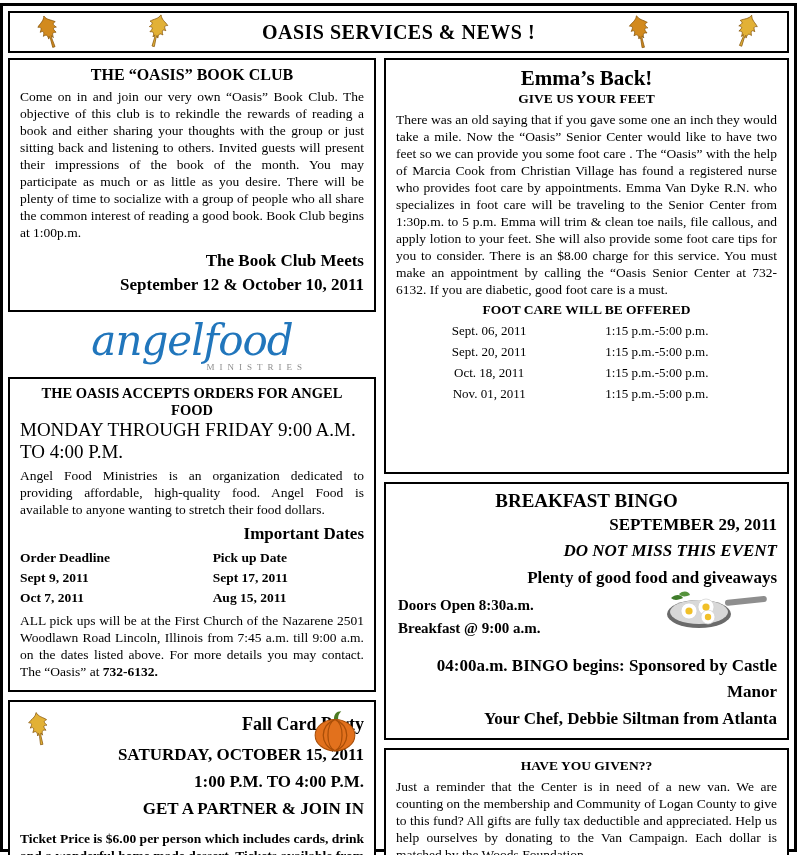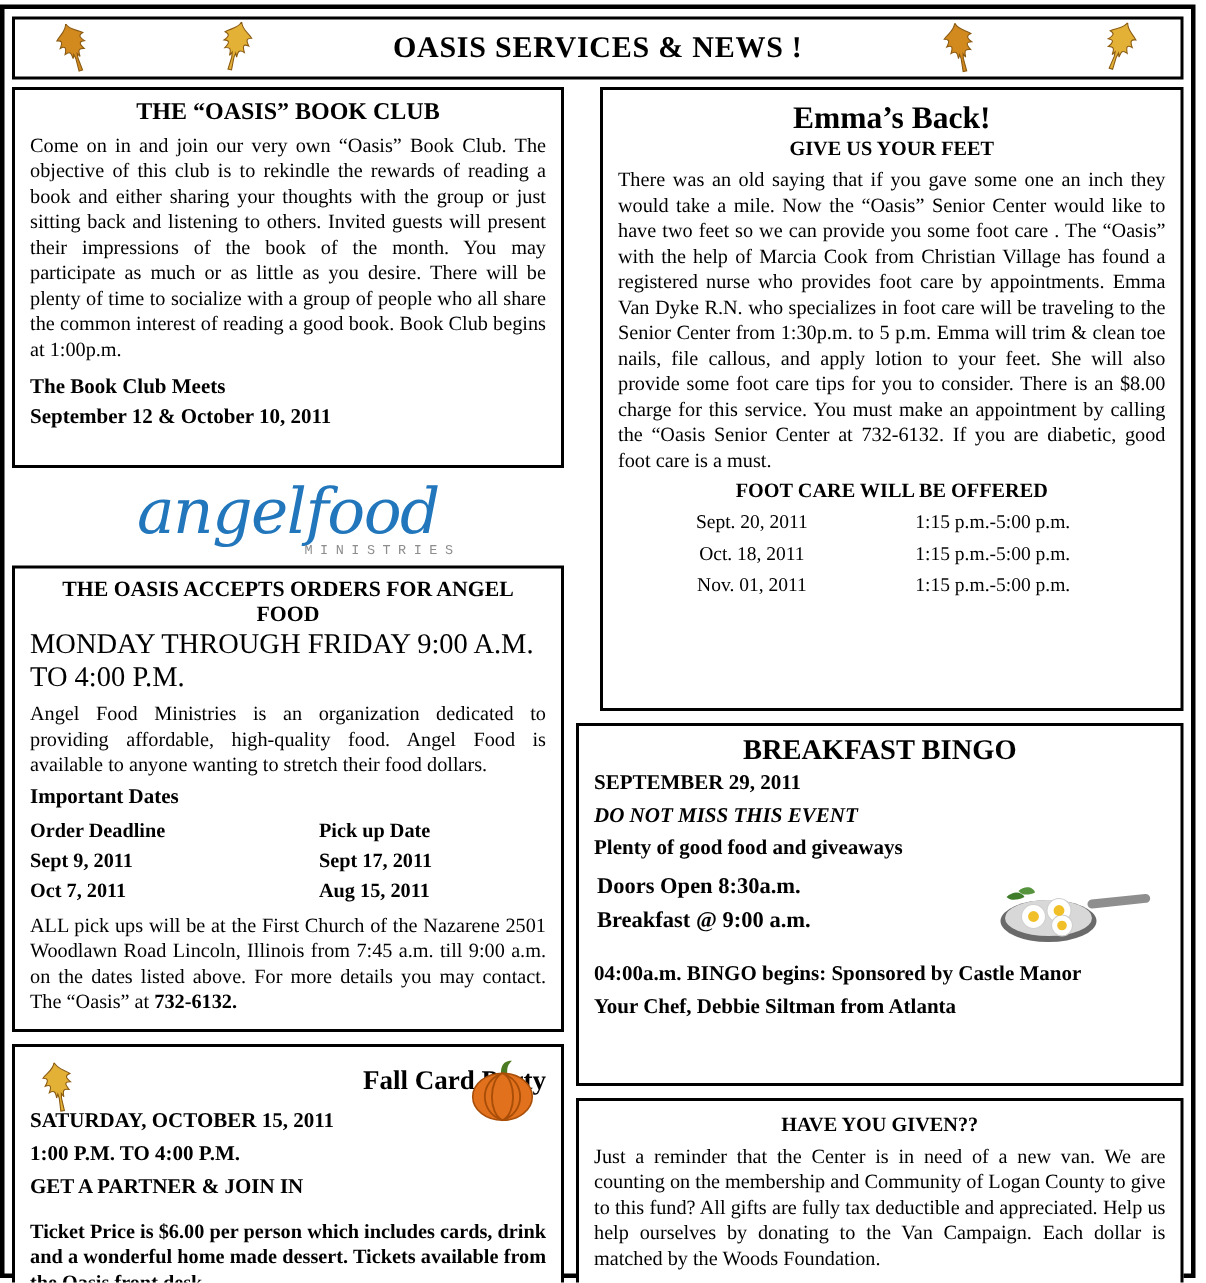--- a/index.html
+++ b/index.html
@@ -22,54 +22,54 @@
   .leaf.h1{left:24px;top:2px;transform:rotate(-18deg);color:var(--leaf-orange,#d28a1e);}
   .leaf.h2{left:132px;top:1px;transform:rotate(14deg);color:var(--leaf-yellow,#e2b136);}
   .leaf.h3{right:132px;top:2px;transform:rotate(-12deg);color:var(--leaf-orange,#d28a1e);}
   .leaf.h4{right:26px;top:1px;transform:rotate(20deg);color:var(--leaf-yellow,#e2b136);}
   
   .columns{display:flex;gap:8px;padding:0 5px;}
   .col-left{flex:0 0 368px;display:flex;flex-direction:column;}
   .col-right{flex:1;display:flex;flex-direction:column;}
   .box{border:2px solid #000;padding:6px 10px;margin-bottom:8px;background:#fff;}
   .body-text{font-size:13.5px;line-height:1.26;text-align:justify;margin:4px 0;}
-  .center-bold{font-weight:bold;text-align:left;font-size:14px;line-height:1.4;}
+  .center-bold{font-weight:bold;text-align:right;font-size:17px;line-height:1.4;}
   .italic{font-style:italic;}
   
   .book-club{min-height:238px;}
   .box-title{font-weight:bold;text-align:center;font-size:16px;margin-bottom:2px;}
   .meets{margin-top:8px;}
   
   .angel-logo{height:56px;text-align:center;margin-bottom:1px;}
   .angel-text{
     font-size:42px;line-height:1;color:var(--logo-blue,#2176bc);
     font-family:"DejaVu Serif", serif;font-style:italic;letter-spacing:-1px;
   }
   .angel-sub{
     font-size:9px;letter-spacing:5px;color:#8d8d8d;
-    font-family:Liberation Mono, monospace;
+    font-family:Liberation Serif, serif;
     width:230px;margin:0 auto;text-align:right;
   }
   .angel-box{min-height:270px;}
   .af-h1{font-weight:bold;text-align:center;font-size:14.5px;}
   .af-h2{font-weight:normal;text-align:left;font-size:19px;margin-bottom:2px;}
   .af-table{width:100%;border-collapse:collapse;margin:2px 0 4px 0;}
   .af-table th,.af-table td{
     text-align:left;font-weight:bold;font-size:13.5px;padding:2px 0;
   }
   .af-table .c1{width:56%;}
   
   .fall-box{position:relative;min-height:196px;margin-bottom:0;padding-top:12px;}
   .fall-title{font-weight:bold;text-align:right;font-size:18px;margin-bottom:6px;}
   .fall-box .center-bold{line-height:1.6;}
   .fall-leaf{left:14px;top:10px;transform:rotate(-10deg);color:var(--leaf-yellow,#e2b136);}
   .pumpkin{position:absolute;right:16px;top:8px;width:46px;height:42px;}
   .bold-body{font-weight:bold;margin-top:8px;font-size:13.5px;}
   
-  .emma-box{min-height:400px;margin-left:16px;}
+  .emma-box{min-height:400px;}
   .emma-title{font-weight:bold;text-align:center;font-size:21px;}
   .emma-sub{font-weight:bold;text-align:center;font-size:13.5px;margin-bottom:2px;}
   .foot-offer{font-weight:bold;text-align:center;font-size:13.5px;margin-top:4px;}
   .foot-table{width:88%;margin:2px auto 0 auto;border-collapse:collapse;}
   .foot-table th{font-weight:bold;font-size:13.5px;text-align:center;padding:2px 0;}
   .foot-table td{font-size:13px;text-align:center;padding:2.5px 0;}
   
   .bingo-box{position:relative;min-height:226px;}
   .bingo-title{font-weight:bold;text-align:center;font-size:19px;}
   .bingo-box .center-bold{line-height:1.55;}
@@ -196,20 +196,24 @@
     <div class="col-right">
 
       <div class="box emma-box">
         <div class="emma-title">Emma’s Back!</div>
         <div class="emma-sub">GIVE US YOUR FEET</div>
         <p class="body-text">There was an old saying that if you gave some one an inch they would take a mile. Now the “Oasis” Senior Center would like to have two feet so we can provide you some foot care . The “Oasis” with the help of Marcia Cook from  Christian Village has found a registered nurse who provides foot care by appointments.  Emma Van Dyke R.N. who  specializes in foot care will be traveling to the Senior Center from 1:30p.m. to 5 p.m.    Emma will trim &amp; clean toe nails, file callous, and apply lotion to your feet. She will also  provide some foot care tips for you to consider. There is an $8.00 charge for this service. You must make an appointment by calling the “Oasis Senior Center at 732-6132.   If you are diabetic, good foot care is a must.</p>
         <div class="foot-offer">FOOT CARE WILL BE OFFERED</div>
         <table class="foot-table">
           <tbody>
           <tr>
+            <td>Sept. 06, 2011</td>
+            <td>1:15 p.m.-5:00 p.m.</td>
+          </tr>
+          <tr>
             <td>Sept. 20, 2011</td>
             <td>1:15 p.m.-5:00 p.m.</td>
           </tr>
           <tr>
             <td>Oct.  18, 2011</td>
             <td>1:15 p.m.-5:00 p.m.</td>
           </tr>
           <tr>
             <td>Nov. 01, 2011</td>
             <td>1:15 p.m.-5:00 p.m.</td>

